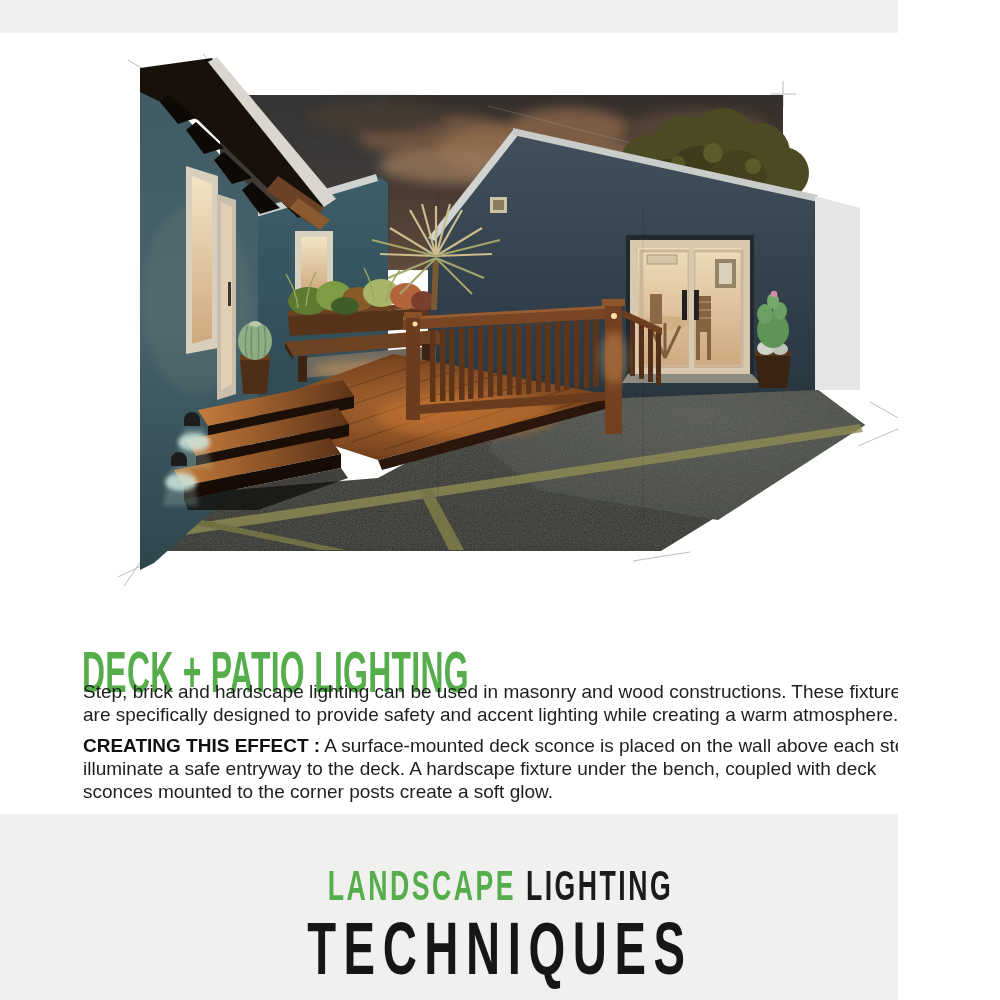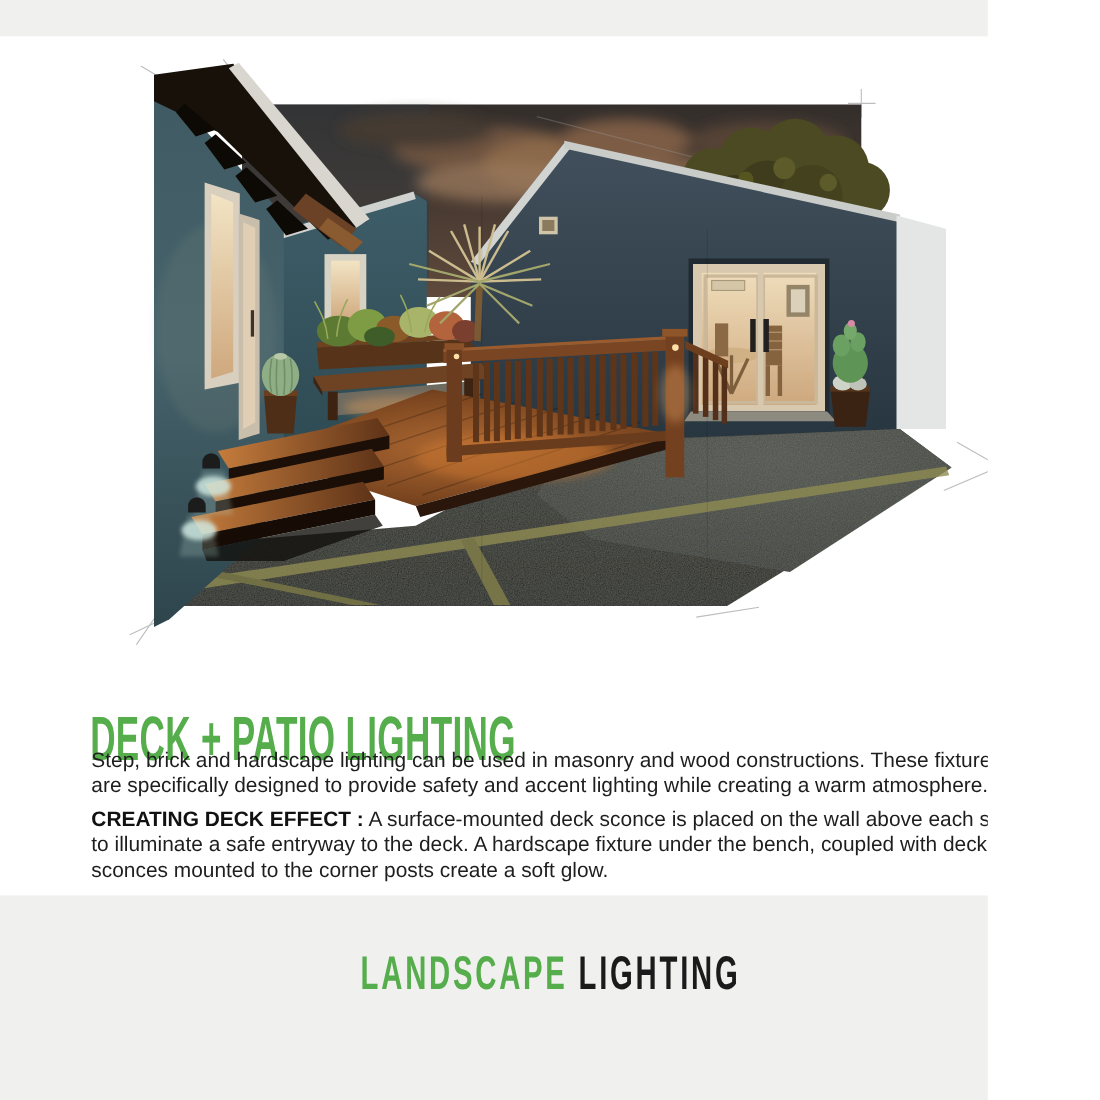--- a/index.html
+++ b/index.html
@@ -387,21 +387,24 @@
         <ellipse cx="635" cy="243" rx="6" ry="8" fill="#74a96b"></ellipse>
         <circle cx="636" cy="236" r="3.2" fill="#d98aa6"></circle>
       </g>
     </g>
   </svg>
 
   <h1 class="headline">DECK + PATIO LIGHTING</h1>
 
   <p class="para p1">Step, brick and hardscape lighting can be used in masonry and wood constructions. These fixtures are specifically designed to provide safety and accent lighting while creating a warm atmosphere.</p>
 
-  <p class="para p2"><strong>CREATING DECK EFFECT :</strong><span> A surface-mounted deck sconce is placed on the wall above each step to illuminate a safe entryway to the deck. A hardscape fixture under the bench, coupled with deck sconces mounted to the corner posts create a soft glow.</span></p>
+  <p class="para p2"><strong>CREATING THIS EFFECT :</strong><span> A surface-mounted deck sconce is placed on the wall above each step to illuminate a safe entryway to the deck. A hardscape fixture under the bench, coupled with deck sconces mounted to the corner posts create a soft glow.</span></p>
 
   <div class="footer-band">
     <div class="brand-line">
       <span class="inner"><span class="brand-green">LANDSCAPE</span><span class="brand-dark"> </span><span class="brand-dark">LIGHTING</span></span>
     </div>
+    <div class="brand-title">
+      <span class="inner">TECHNIQUES</span>
+    </div>
   </div>
 
 </div>
 
 </body></html>

